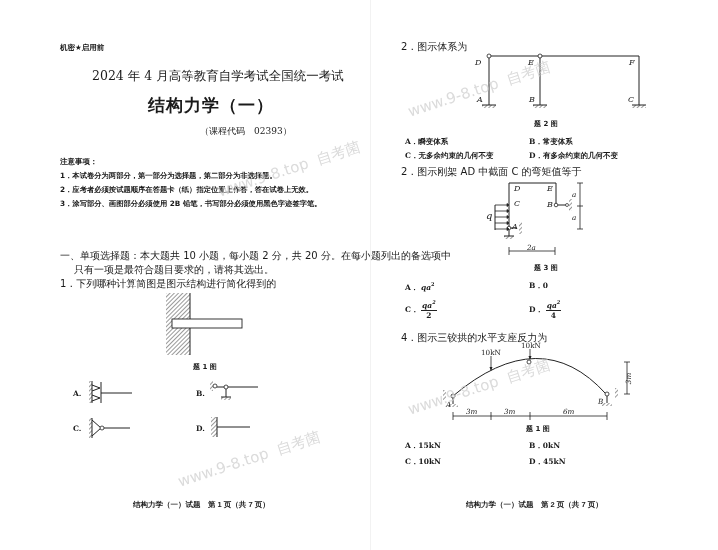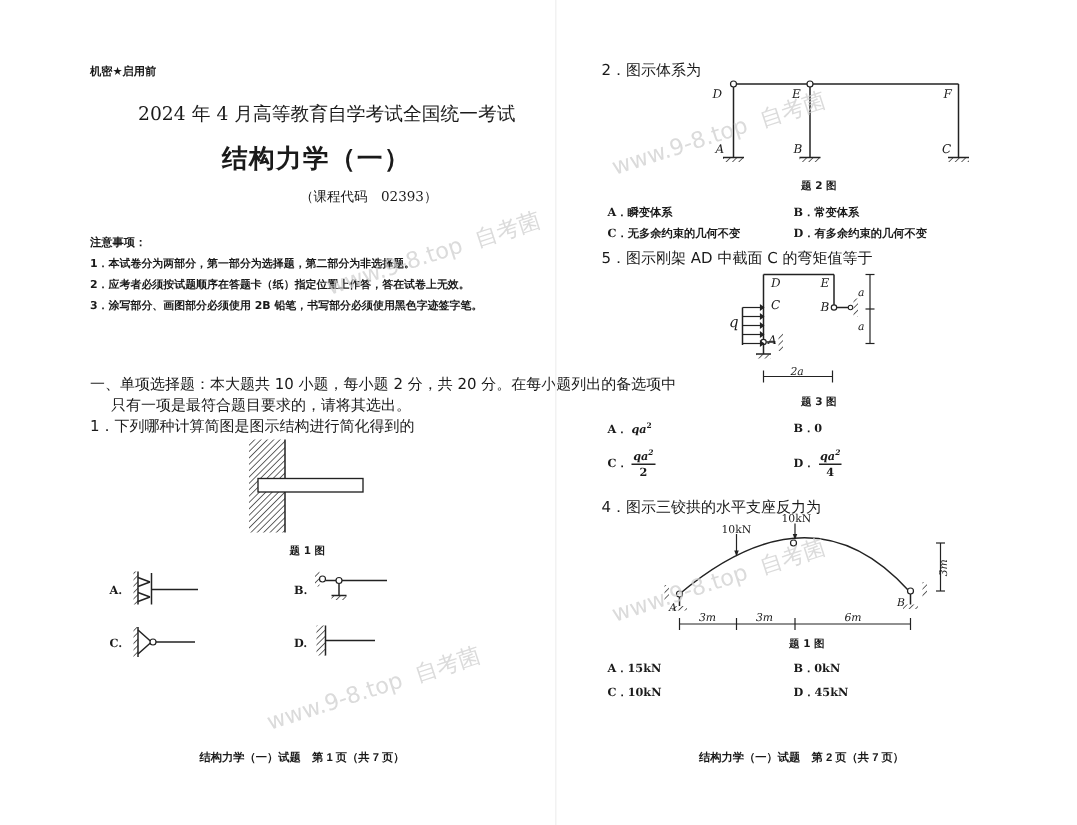--- a/index.html
+++ b/index.html
@@ -119,21 +119,21 @@
   <div class="abs s9" style="left:258px; top:58px; font-style:italic">F</div>
   <div class="abs s9" style="left:106px; top:95px; font-style:italic">A</div>
   <div class="abs s9" style="left:158px; top:95px; font-style:italic">B</div>
   <div class="abs s9" style="left:257px; top:95px; font-style:italic">C</div>
   <div class="abs fig-cap" style="left:163px; top:119px">题 2 图</div>
   <div class="abs opt" style="left:34px; top:137px">A．瞬变体系</div>
   <div class="abs opt" style="left:158px; top:137px">B．常变体系</div>
   <div class="abs opt" style="left:34px; top:151px">C．无多余约束的几何不变</div>
   <div class="abs opt" style="left:158px; top:151px">D．有多余约束的几何不变</div>
 
-  <div class="abs q-text" style="left:30px; top:165px">5．图示刚架 AD 中截面 C 的弯矩值等于</div>
+  <div class="abs q-text" style="left:30px; top:165px">2．图示刚架 AD 中截面 C 的弯矩值等于</div>
   <svg style="left:0;top:0" width="348" height="550">
     <line x1="138" y1="183" x2="138" y2="228" stroke="#222"></line>
     <line x1="138" y1="183" x2="185" y2="183" stroke="#222"></line>
     <line x1="185" y1="183" x2="185" y2="205" stroke="#222"></line>
     <circle cx="185" cy="205" r="1.8" fill="#fff" stroke="#222" stroke-width="0.8"></circle>
     <line x1="187" y1="205" x2="195" y2="205" stroke="#222"></line>
     <circle cx="196" cy="205" r="1.5" fill="#fff" stroke="#222" stroke-width="0.7"></circle>
     <rect x="198" y="199" width="3" height="12" fill="url(#hatch)"></rect>
     <circle cx="138" cy="228" r="1.8" fill="#fff" stroke="#222" stroke-width="0.8"></circle>
     <line x1="140" y1="228" x2="146" y2="228" stroke="#222"></line>

